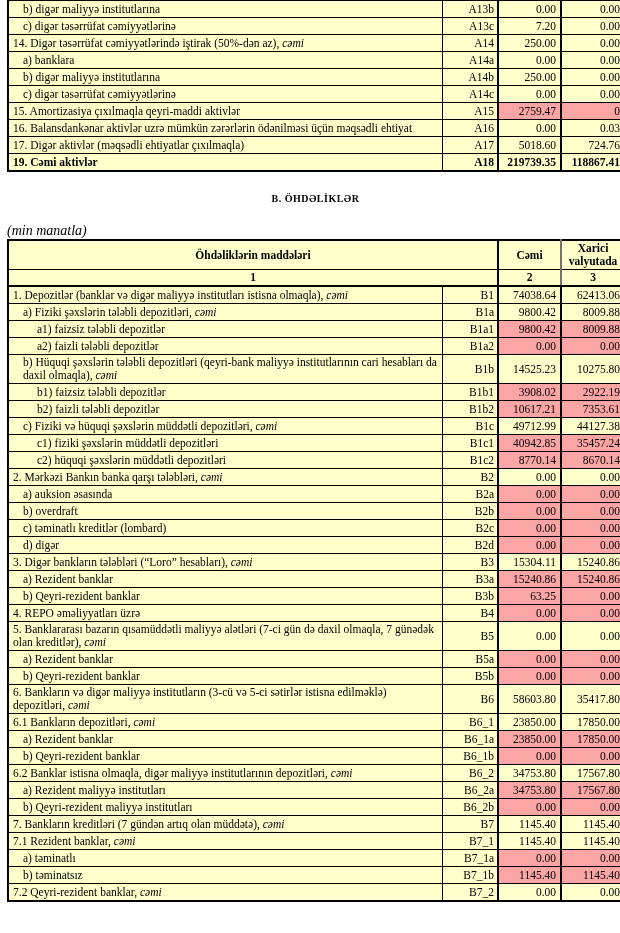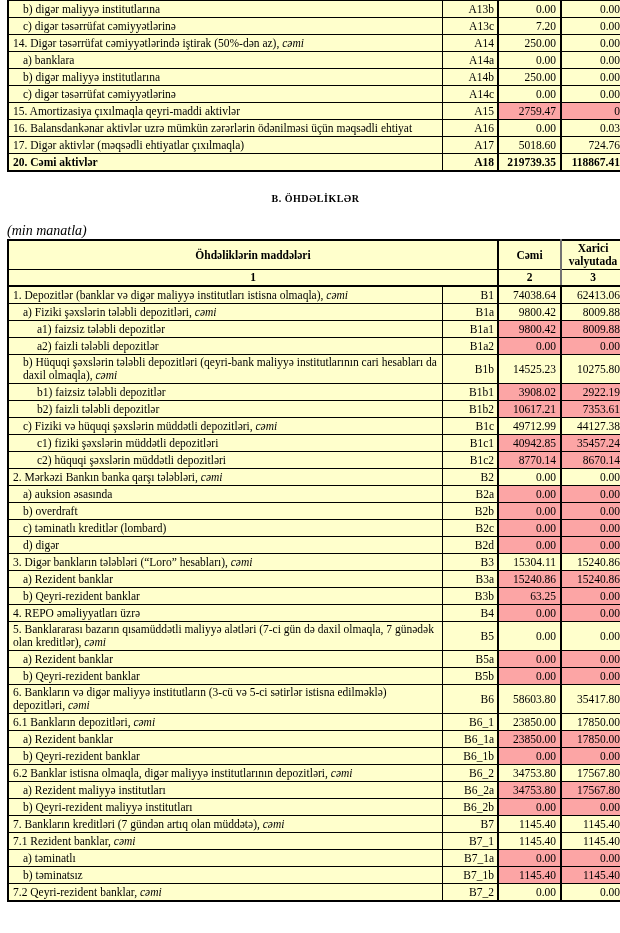--- a/index.html
+++ b/index.html
@@ -121,21 +121,21 @@
           <td class="val">0.00</td>
           <td class="val2">0.03</td>
         </tr>
         <tr>
           <td class="desc ind0">17. Digər aktivlər (məqsədli ehtiyatlar çıxılmaqla)</td>
           <td class="code">A17</td>
           <td class="val">5018.60</td>
           <td class="val2">724.76</td>
         </tr>
         <tr>
-          <td class="desc ind0 bold">20. Cəmi aktivlər</td>
+          <td class="desc ind0 bold">19. Cəmi aktivlər</td>
           <td class="code bold">A18</td>
           <td class="val bold">219739.35</td>
           <td class="val2 bold">118867.41</td>
         </tr>
       </tbody>
   </table>
 
   <div class="section-title">B. ÖHDƏLİKLƏR</div>
 
   <div class="units-note">(min manatla)</div>

